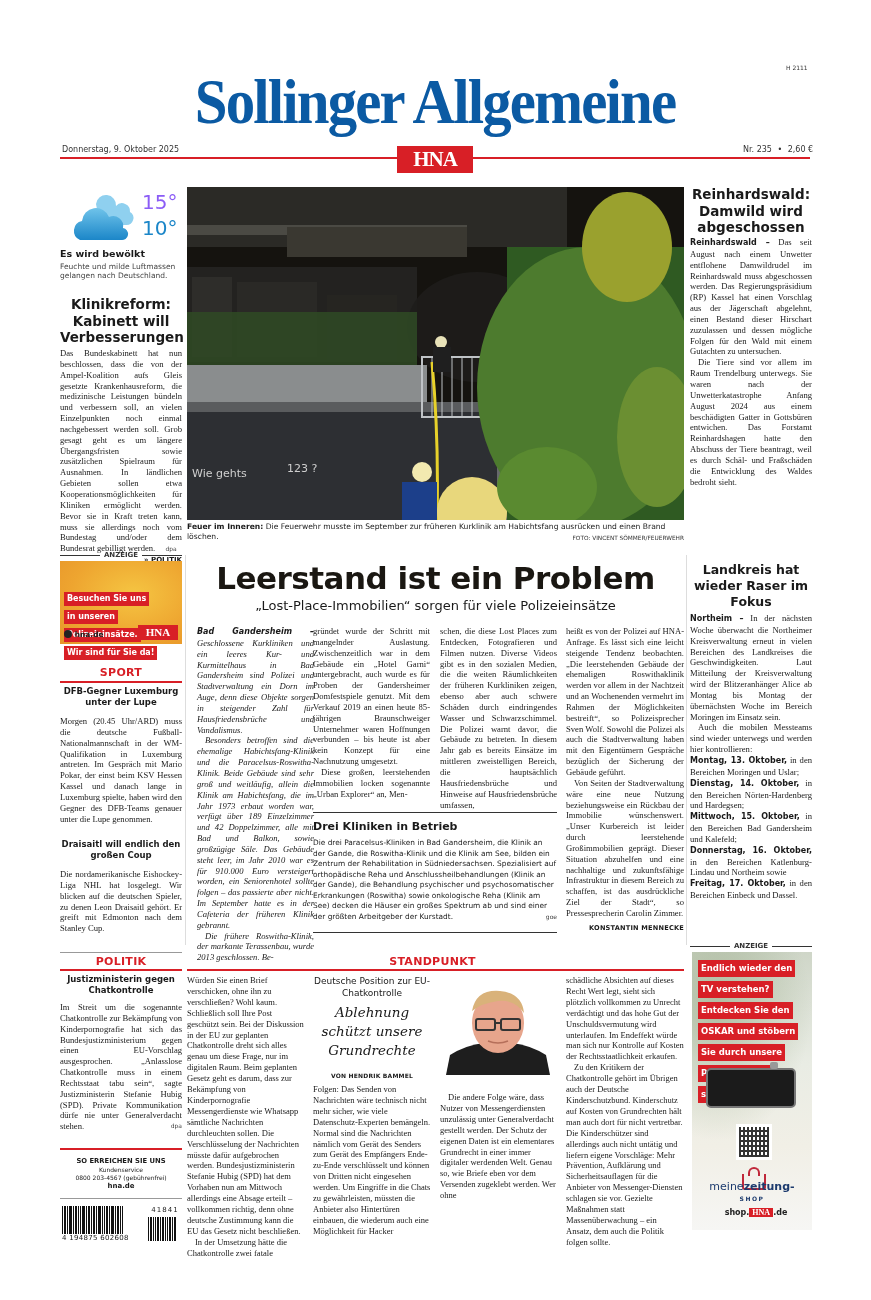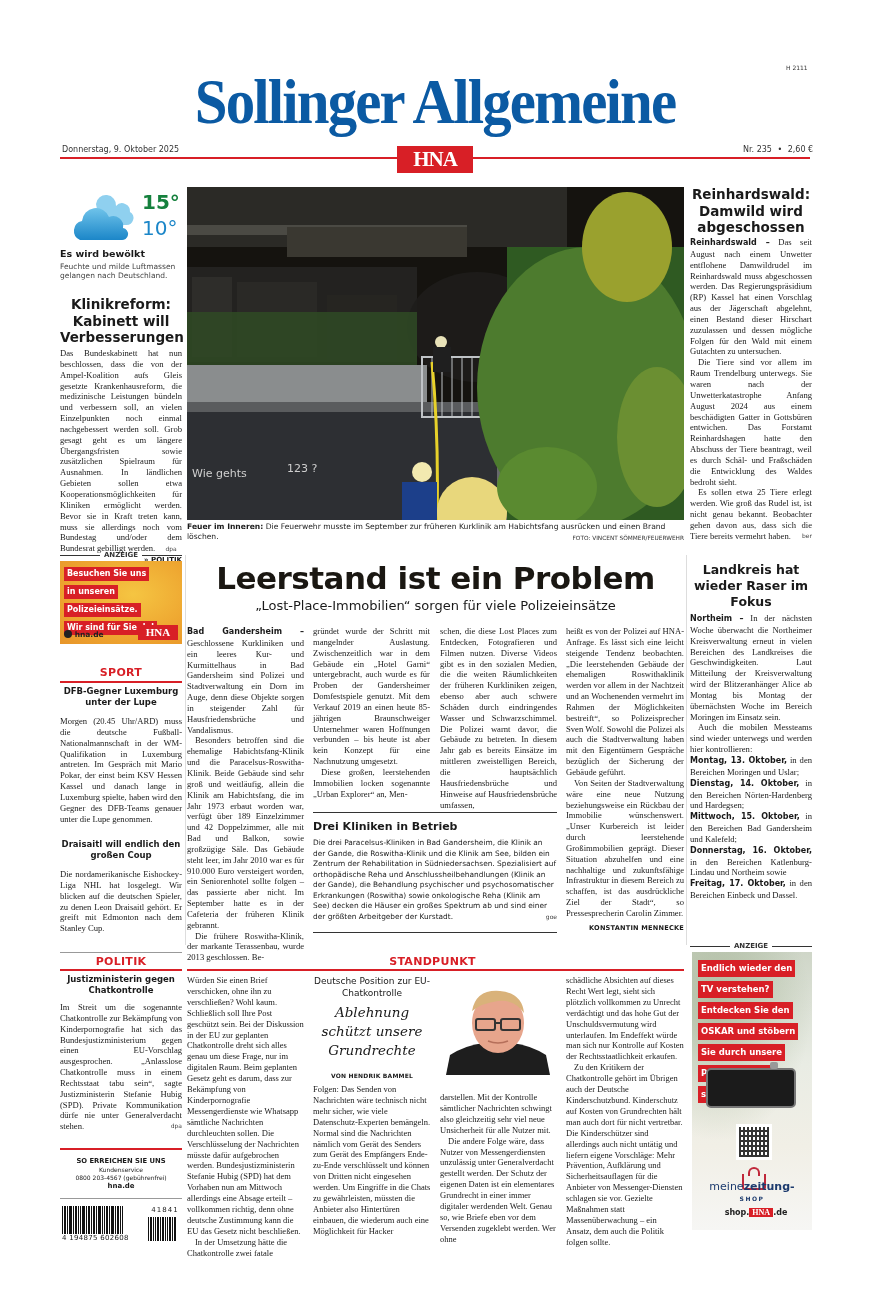--- a/index.html
+++ b/index.html
@@ -42,21 +42,21 @@
   <svg width="72" height="52" viewBox="0 0 72 52" style="position:absolute; left:6px; top:4px;">
     <defs>
       <linearGradient id="cg" x1="0" y1="0" x2="0" y2="1">
         <stop offset="0" stop-color="#6fc3ea"></stop>
         <stop offset="1" stop-color="#1b86c8"></stop>
       </linearGradient>
     </defs>
     <path d="M30 10 a10 10 0 0 1 20 2 a8 8 0 0 1 14 6 a7 7 0 0 1 -4 13 h-26 z" fill="#8fd0ef"></path>
     <path d="M14 46 a10 10 0 0 1 2 -19 a14 14 0 0 1 27 -4 a10 10 0 0 1 14 11 a6 6 0 0 1 -2 12 z" fill="url(#cg)"></path>
   </svg>
-  <div class="abs sans" style="left:82px; top:0px; font-weight:bold; font-size:20px; color:#15803d;">15°</div>
+  <div class="abs sans" style="left:82px; top:0px; font-weight:normal; font-size:20px; color:#8b5cf6;">15°</div>
   <div class="abs sans" style="left:82px; top:26px; font-weight:normal; font-size:20px; color:#1b86c8;">10°</div>
   <div class="abs sans" style="left:0px; top:58px; font-weight:bold; font-size:9.5px;">Es wird bewölkt</div>
   <div class="abs sans" style="left:0px; top:72px; width:122px; font-size:7.5px; line-height:9px; color:#444;">Feuchte und milde Luftmassen gelangen nach Deutschland.</div>
 </div>
 
 <div class="abs headline-sans" style="left:60px; top:296px; width:122px; font-size:13.5px; line-height:16.5px;">Klinikreform: Kabinett will Verbesserungen</div>
 <div class="abs body-text" style="left:60px; top:348px; width:122px;">
   <span>Das Bundeskabinett hat nun beschlossen, dass die von der Ampel-Koalition aufs Gleis gesetzte Krankenhausreform, die medizinische Leistungen bündeln und verbessern soll, an vielen Einzelpunkten noch einmal nachgebessert werden soll. Grob gesagt geht es um längere Übergangsfristen sowie zusätzlichen Spielraum für Ausnahmen. In ländlichen Gebieten sollen etwa Kooperationsmöglichkeiten für Kliniken ermöglicht werden. Bevor sie in Kraft treten kann, muss sie allerdings noch vom Bundestag und/oder dem Bundesrat gebilligt werden.</span>
   <span class="agency" style="margin-left:8px;">dpa</span>
   <span class="bold-lead" style="float:right; font-size:7px;">» POLITIK</span>
@@ -113,31 +113,29 @@
   <span style="font-weight:bold;">Feuer im Inneren:</span>
   <span>Die Feuerwehr musste im September zur früheren Kurklinik am Habichtsfang ausrücken und einen Brand löschen.</span>
 </div>
 <div class="abs sans" style="left:484px; top:535px; width:200px; text-align:right; font-size:5.8px; color:#333;">FOTO: VINCENT SÖMMER/FEUERWEHR</div>
 
 <div class="abs headline-sans" style="left:690px; top:186px; width:122px; font-size:13.5px; line-height:16.5px;">Reinhardswald: Damwild wird abgeschossen</div>
 <div class="abs body-text" style="left:690px; top:237px; width:122px;">
   <p><span class="bold-lead">Reinhardswald –</span>
      <span>Das seit August nach einem Unwetter entflohene Damwildrudel im Reinhardswald muss abgeschossen werden. Das Regierungspräsidium (RP) Kassel hat einen Vorschlag aus der Jägerschaft abgelehnt, einen Bestand dieser Hirschart zuzulassen und dessen mögliche Folgen für den Wald mit einem Gutachten zu untersuchen.</span></p>
   <p>Die Tiere sind vor allem im Raum Trendelburg unterwegs. Sie waren nach der Unwetterkatastrophe Anfang August 2024 aus einem beschädigten Gatter in Gottsbüren entwichen. Das Forstamt Reinhardshagen hatte den Abschuss der Tiere beantragt, weil es durch Schäl- und Fraßschäden die Entwicklung des Waldes bedroht sieht.</p>
-  <p><span>Es sollen etwa 25 Tiere erlegt werden. Wie groß das Rudel ist, ist nicht genau bekannt. Beobachter gehen davon aus, dass sich die Tiere bereits vermehrt haben.</span>
-     <span class="agency" style="float:right;">ber</span></p>
 </div>
 
 <div class="abs anzeige" style="left:60px; top:551px; width:122px;">
   <span class="ln"></span>
     <span>ANZEIGE</span>
     <span class="ln"></span>
 </div>
 <div class="abs" style="left:60px; top:561px; width:122px; height:83px; background:radial-gradient(ellipse at 60% 40%, #f5c542 0%, #eea530 60%, #e7952a 100%); padding:4px 4px;">
-  <div style="line-height:12px;">
+  <div style="line-height:12px;margin-top:25px;">
     <span class="red-strip" style="font-size:8px;">Besuchen Sie uns</span><br>
     <span class="red-strip" style="font-size:8px;">in unseren</span><br>
     <span class="red-strip" style="font-size:8px;">Polizeieinsätze.</span><br>
     <span class="red-strip" style="font-size:8px;">Wir sind für Sie da!</span>
   </div>
   <div class="abs sans" style="left:4px; top:69px; font-size:7.5px; font-weight:bold; color:#222;">
     <span style="display:inline-block; width:8px; height:8px; border-radius:50%; background:#222; vertical-align:-1px;"></span>
     <span>hna.de</span>
   </div>
   <div class="abs" style="right:4px; bottom:4px; width:40px; height:15px; background:#d81f26; color:#fff; font-family:'Liberation Serif',serif; font-weight:bold; font-size:11px; line-height:15px; text-align:center;">HNA</div>
@@ -146,21 +144,21 @@
 <div class="abs section-head" style="left:60px; top:666px; width:122px;">SPORT</div>
 <div class="abs red-rule" style="left:60px; top:681px; width:122px;"></div>
 <div class="abs headline-sans" style="left:60px; top:686px; width:122px; font-size:8.5px; line-height:11px; font-weight:bold;">DFB-Gegner Luxemburg unter der Lupe</div>
 <div class="abs body-text" style="left:60px; top:716px; width:122px;">Morgen (20.45 Uhr/ARD) muss die deutsche Fußball-Nationalmannschaft in der WM-Qualifikation in Luxemburg antreten. Im Gespräch mit Mario Pokar, der einst beim KSV Hessen Kassel und danach lange in Luxemburg spielte, haben wird den Gegner des DFB-Teams genauer unter die Lupe genommen.</div>
 <div class="abs headline-sans" style="left:60px; top:839px; width:122px; font-size:8.5px; line-height:11px; font-weight:bold;">Draisaitl will endlich den großen Coup</div>
 <div class="abs body-text" style="left:60px; top:869px; width:122px;">Die nordamerikanische Eishockey-Liga NHL hat losgelegt. Wir blicken auf die deutschen Spieler, zu denen Leon Draisaitl gehört. Er greift mit Edmonton nach dem Stanley Cup.</div>
 
 <div class="abs" style="left:187px; top:559px; width:497px; text-align:center; font-family:'DejaVu Sans',sans-serif; font-weight:bold; font-size:31px; line-height:38px; color:#1a1712; letter-spacing:-0.5px;">Leerstand ist ein Problem</div>
 <div class="abs sans" style="left:187px; top:597px; width:497px; text-align:center; font-size:13px; line-height:18px; color:#1a1a1a;">„Lost-Place-Immobilien“ sorgen für viele Polizeieinsätze</div>
 
-<div class="abs body-text" style="left:187px; top:626px; width:117px;">
+<div class="abs body-text" style="left:197px; top:626px; width:117px;font-style:italic;">
   <p><span class="bold-lead">Bad Gandersheim –</span>
      <span>Geschlossene Kurkliniken und ein leeres Kur- und Kurmittelhaus in Bad Gandersheim sind Polizei und Stadtverwaltung ein Dorn im Auge, denn diese Objekte sorgen in steigender Zahl für Hausfriedensbrüche und Vandalismus.</span></p>
   <p>Besonders betroffen sind die ehemalige Habichtsfang-Klinik und die Paracelsus-Roswitha-Klinik. Beide Gebäude sind sehr groß und weitläufig, allein die Klinik am Habichtsfang, die im Jahr 1973 erbaut worden war, verfügt über 189 Einzelzimmer und 42 Doppelzimmer, alle mit Bad und Balkon, sowie großzügige Säle. Das Gebäude steht leer, im Jahr 2010 war es für 910.000 Euro versteigert worden, ein Seniorenhotel sollte folgen – das passierte aber nicht. Im September hatte es in der Cafeteria der früheren Klinik gebrannt.</p>
   <p>Die frühere Roswitha-Klinik, der markante Terassenbau, wurde 2013 geschlossen. Be-</p>
 </div>
 
 <div class="abs body-text" style="left:313px; top:626px; width:117px;">
   <p>gründet wurde der Schritt mit mangelnder Auslastung. Zwischenzeitlich war in dem Gebäude ein „Hotel Garni“ untergebracht, auch wurde es für Proben der Gandersheimer Domfestspiele genutzt. Mit dem Verkauf 2019 an einen heute 85-jährigen Braunschweiger Unternehmer waren Hoffnungen verbunden – bis heute ist aber kein Konzept für eine Nachnutzung umgesetzt.</p>
   <p>Diese großen, leerstehenden Immobilien locken sogenannte „Urban Explorer“ an, Men-</p>
 </div>
@@ -283,21 +281,20 @@
     <ellipse cx="52" cy="40" rx="26" ry="30" fill="#e7a58c"></ellipse>
     <path d="M26 28 Q30 6 54 8 Q76 10 78 30 Q68 16 52 18 Q36 20 26 28 Z" fill="#d9b27a"></path>
     <rect x="30" y="36" width="19" height="11" rx="2" fill="none" stroke="#333" stroke-width="2"></rect>
     <rect x="55" y="36" width="19" height="11" rx="2" fill="none" stroke="#333" stroke-width="2"></rect>
     <line x1="49" y1="40" x2="55" y2="40" stroke="#333" stroke-width="2"></line>
     <path d="M42 58 Q52 62 62 58" stroke="#b56f5a" stroke-width="1.5" fill="none"></path>
   </svg>
 </div>
 
 <div class="abs serif" style="left:440px; top:1092px; width:118px; font-size:8.5px; line-height:10.9px;">
-  <p>darstellen. Mit der Kontrolle sämtlicher Nachrichten schwingt also gleichzeitig sehr viel neue Unsicherheit für alle Nutzer mit.</p>
   <p style="text-indent:8px;">Die andere Folge wäre, dass Nutzer von Messengerdiensten unzulässig unter Generalverdacht gestellt werden. Der Schutz der eigenen Daten ist ein elementares Grundrecht in einer immer digitaler werdenden Welt. Genau so, wie Briefe eben vor dem Versenden zugeklebt werden. Wer ohne</p>
 </div>
 <div class="abs serif" style="left:566px; top:975px; width:118px; font-size:8.5px; line-height:10.9px;">
   <p>schädliche Absichten auf dieses Recht Wert legt, sieht sich plötzlich vollkommen zu Unrecht verdächtigt und das hohe Gut der Unschuldsvermutung wird unterlaufen. Im Endeffekt würde man sich nur Kontrolle auf Kosten der Rechtsstaatlichkeit erkaufen.</p>
   <p style="text-indent:8px;">Zu den Kritikern der Chatkontrolle gehört im Übrigen auch der Deutsche Kinderschutzbund. Kinderschutz auf Kosten von Grundrechten hält man auch dort für nicht vertretbar. Die Kinderschützer sind allerdings auch nicht untätig und liefern eigene Vorschläge: Mehr Prävention, Aufklärung und Sicherheitsauflagen für die Anbieter von Messenger-Diensten schlagen sie vor. Gezielte Maßnahmen statt Massenüberwachung – ein Ansatz, dem auch die Politik folgen sollte.</p>
 </div>
 
 <div class="abs anzeige" style="left:690px; top:942px; width:122px;">
   <span class="ln"></span>
     <span>ANZEIGE</span>

